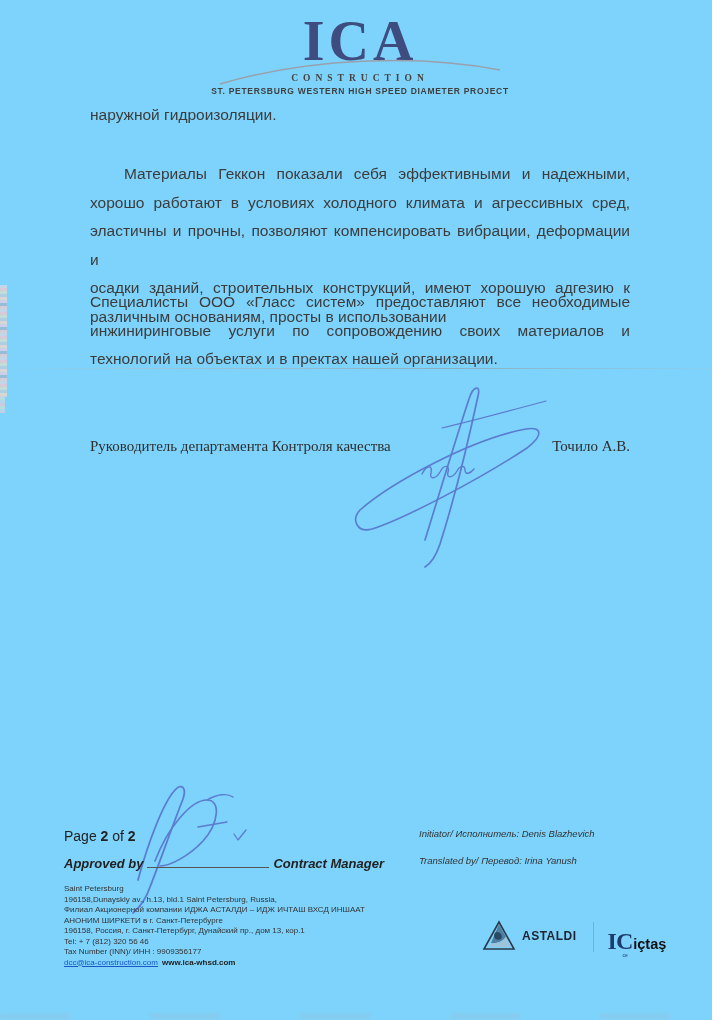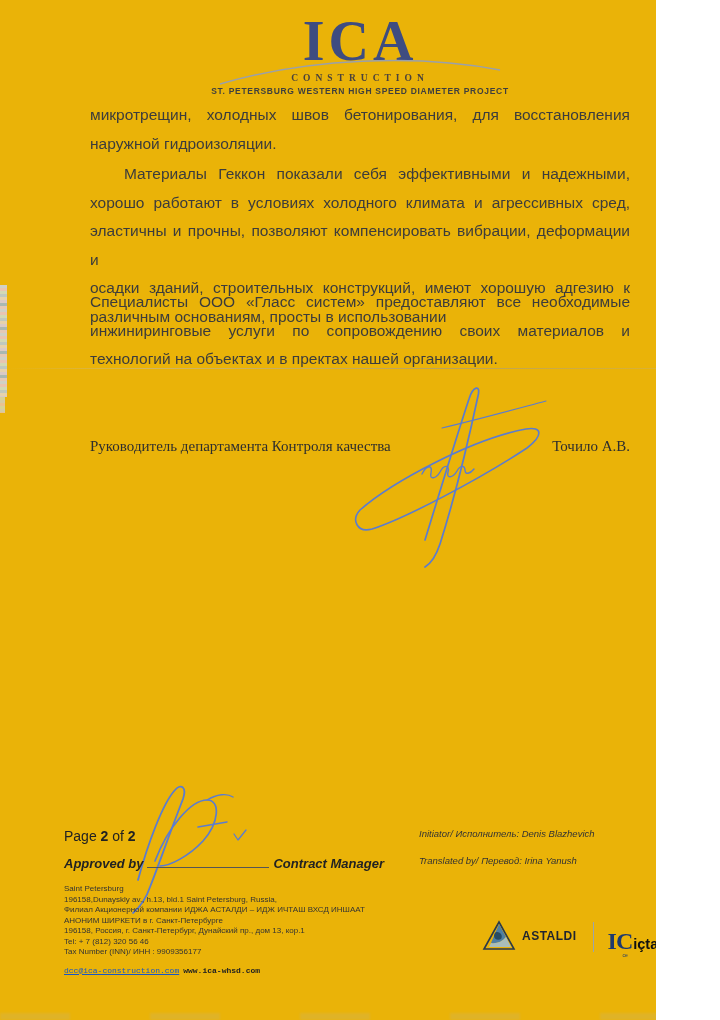--- a/index.html
+++ b/index.html
@@ -1,17 +1,17 @@
 <!DOCTYPE html>
 <html><head>
 <meta charset="utf-8">
 <style>
   html,body{margin:0;padding:0;background:#ffffff;}
   .page{
-    position:relative;width:656px;height:1020px;background:#eab308;
+    position:relative;width:712px;height:1020px;background:#7dd3fc;
     overflow:hidden;font-family:"Liberation Sans",sans-serif;color:#3c3c3c;
   }
   
   .logo-wrap{position:absolute;top:12px;left:0;width:720px;text-align:center;}
   .logo-text{
     font-family:"Liberation Serif",serif;font-size:56px;font-weight:600;
     color:#3e4c80;letter-spacing:4px;line-height:58px;
   }
   .logo-arc{position:absolute;left:218px;top:26px;pointer-events:none;}
   .logo-subtitle{
@@ -61,21 +61,21 @@
     display:flex;justify-content:space-between;
   }
   
   .pg-label{position:absolute;left:64px;top:828px;font-size:14px;color:#222;}
   .pg-label b{font-weight:700;}
   .approved-row{position:absolute;left:64px;top:855px;font-size:13px;font-style:italic;font-weight:700;color:#222;}
   .approve-line{display:inline-block;width:122px;border-bottom:1px solid #555;height:12px;margin:0 4px;}
   .init-block{position:absolute;left:419px;top:828px;font-size:9.5px;font-style:italic;color:#333;line-height:12px;}
   .init-line{margin-bottom:15px;}
   .addr-block{position:absolute;left:64px;top:884px;font-size:8px;line-height:10.5px;color:#333;}
-  .addr-links{margin-top:8px;font-family:Liberation Mono, monospace;}
+  .addr-links{margin-top:0px;}
   .email-link{color:#1a56c4;text-decoration:underline;cursor:pointer;}
   .website{font-weight:700;color:#222;margin-left:4px;}
   
   .logos{position:absolute;left:482px;top:908px;height:44px;display:flex;align-items:flex-end;}
   .astaldi{display:flex;align-items:center;}
   .astaldi-name{font-size:12px;font-weight:700;color:#1f2430;letter-spacing:.5px;margin-left:6px;}
   .logo-divider{width:1px;height:30px;background:#9aa4ad;margin:0 14px 0 16px;}
   .ictas{display:flex;align-items:baseline;position:relative;}
   .ictas-ic{font-family:"Liberation Serif",serif;font-size:24px;color:#1e3a6e;font-weight:600;letter-spacing:-1px;line-height:22px;}
   .ictas-word{font-size:14.5px;font-weight:600;color:#111;margin-left:1px;}
@@ -89,21 +89,20 @@
   <div class="logo-wrap">
     <div class="logo-text">ICA</div>
     <svg class="logo-arc" width="284" height="60" viewBox="0 0 284 60">
       <path d="M 2,46 C 90,20 200,16 282,32" fill="none" stroke="#9aa0ab" stroke-width="1.6"></path>
     </svg>
     <div class="logo-subtitle">CONSTRUCTION</div>
     <div class="logo-project">ST. PETERSBURG WESTERN HIGH SPEED DIAMETER PROJECT</div>
   </div>
 
   <div class="para" style="top:101px;">
-    <div class="bline">микротрещин, холодных швов бетонирования, для восстановления</div>
     <div class="bline last">наружной гидроизоляции.</div>
   </div>
 
   <div class="para" style="top:160px;">
     <div class="bline indent">Материалы Геккон показали себя эффективными и надежными,</div>
     <div class="bline">хорошо работают в условиях холодного климата и агрессивных сред,</div>
     <div class="bline">эластичны и прочны, позволяют компенсировать вибрации, деформации и</div>
     <div class="bline">осадки зданий, строительных конструкций, имеют хорошую адгезию к</div>
     <div class="bline last">различным основаниям, просты в использовании</div>
   </div>

